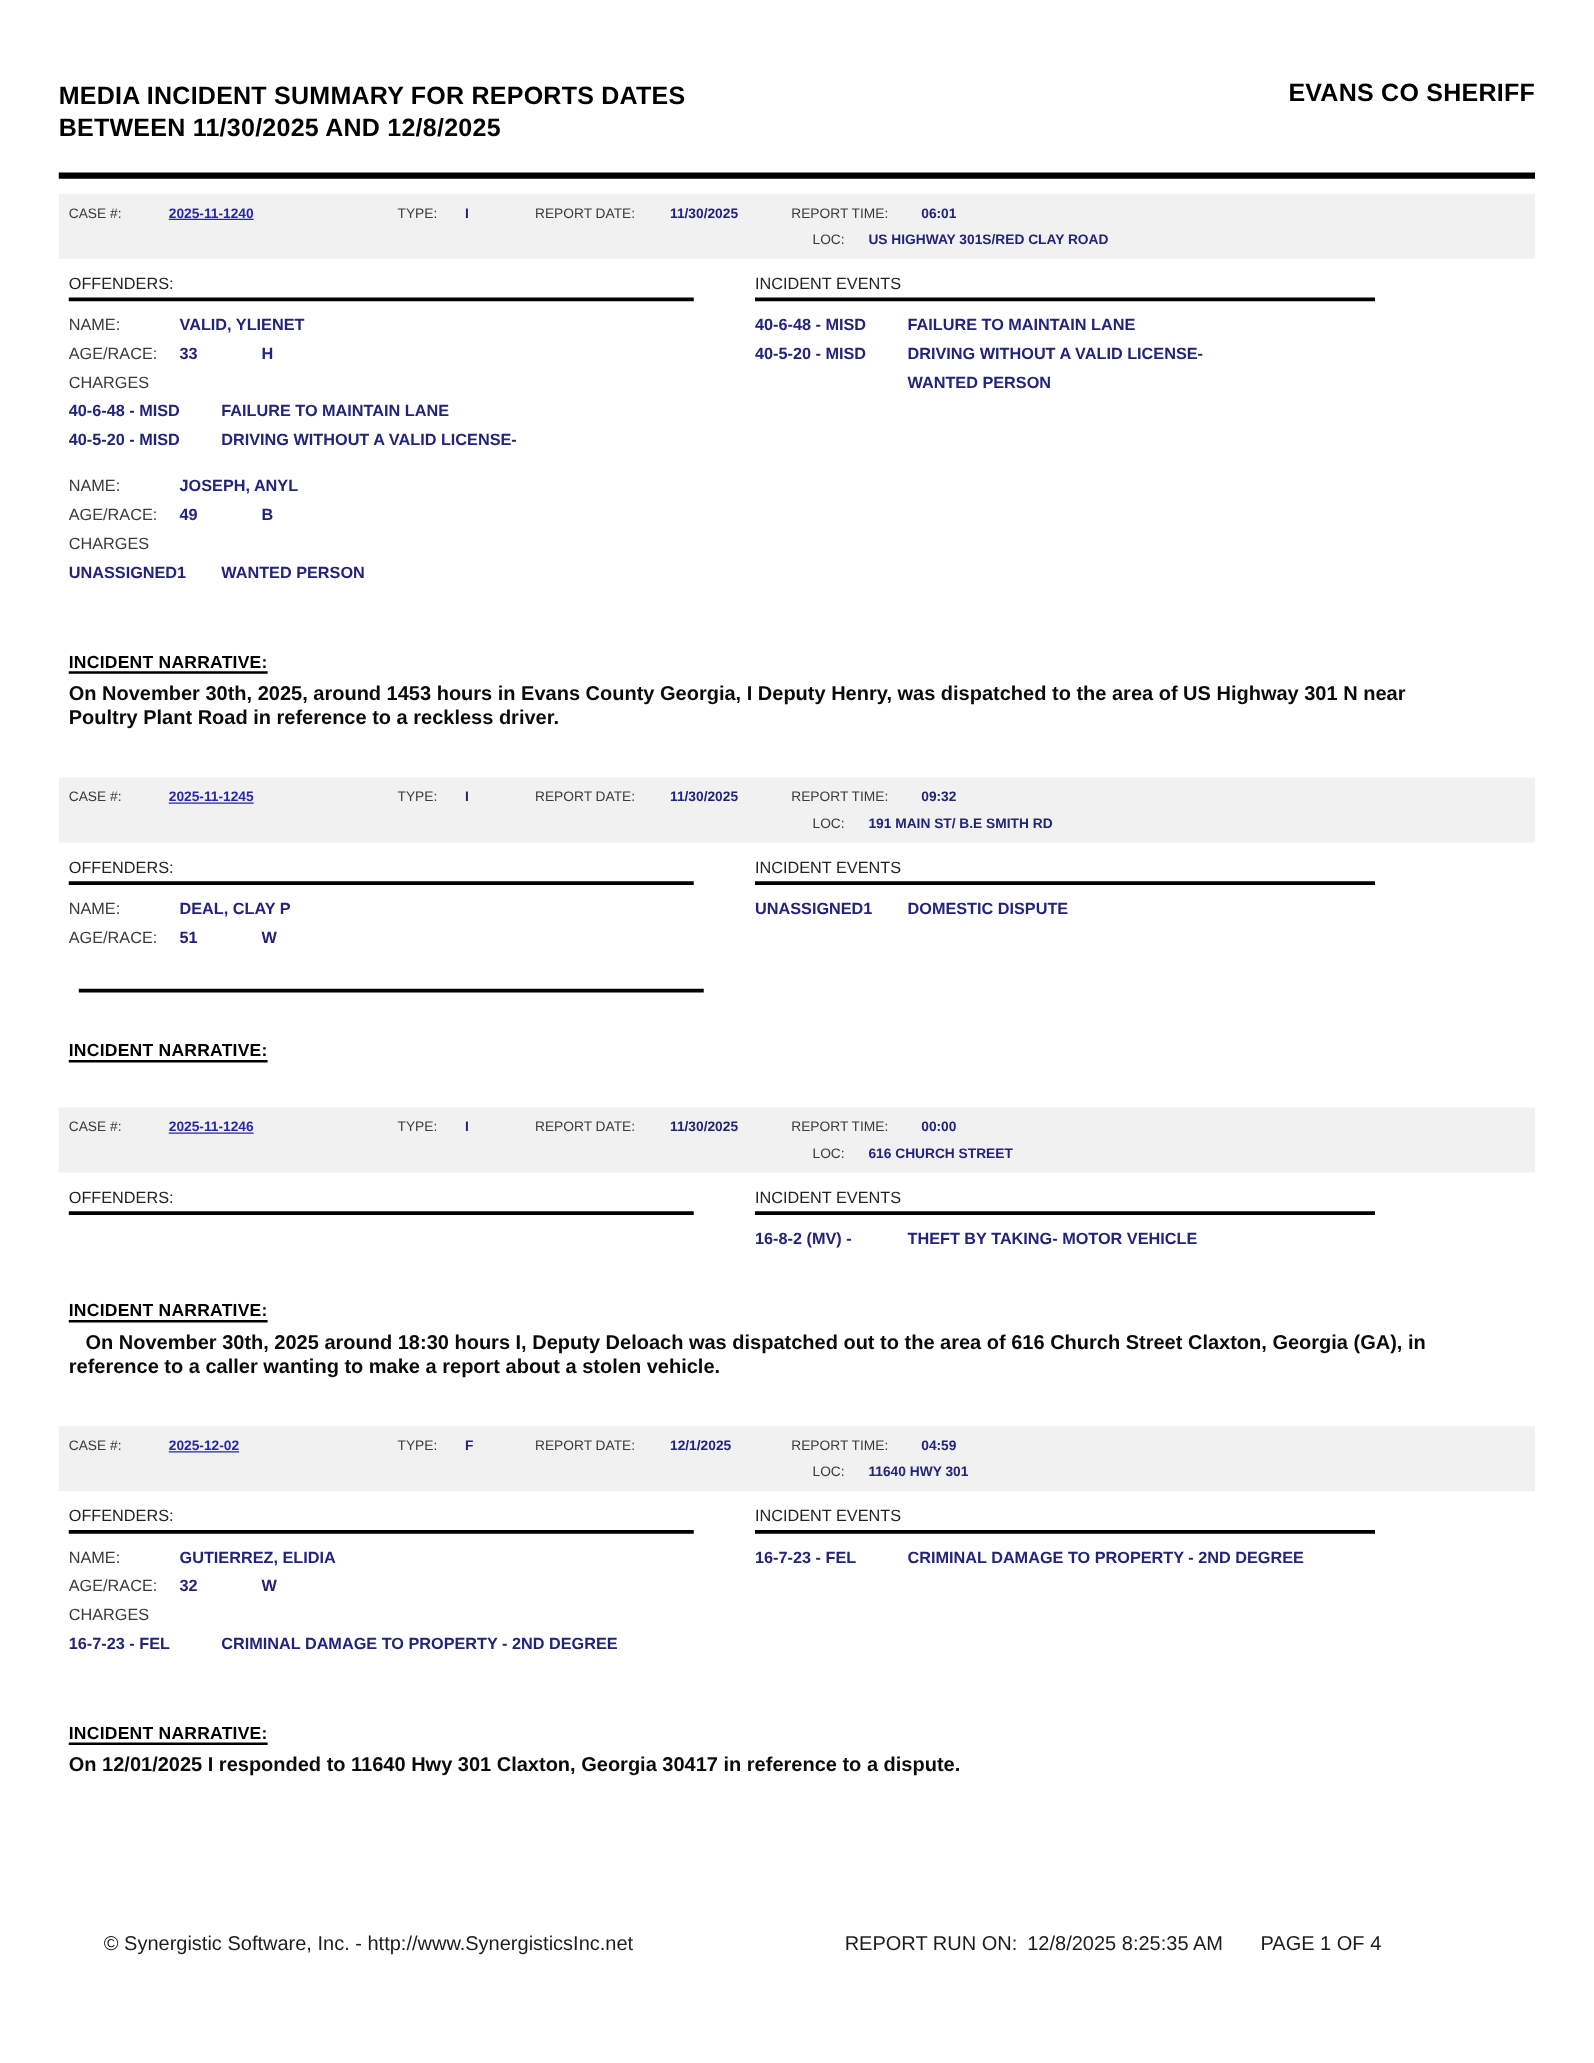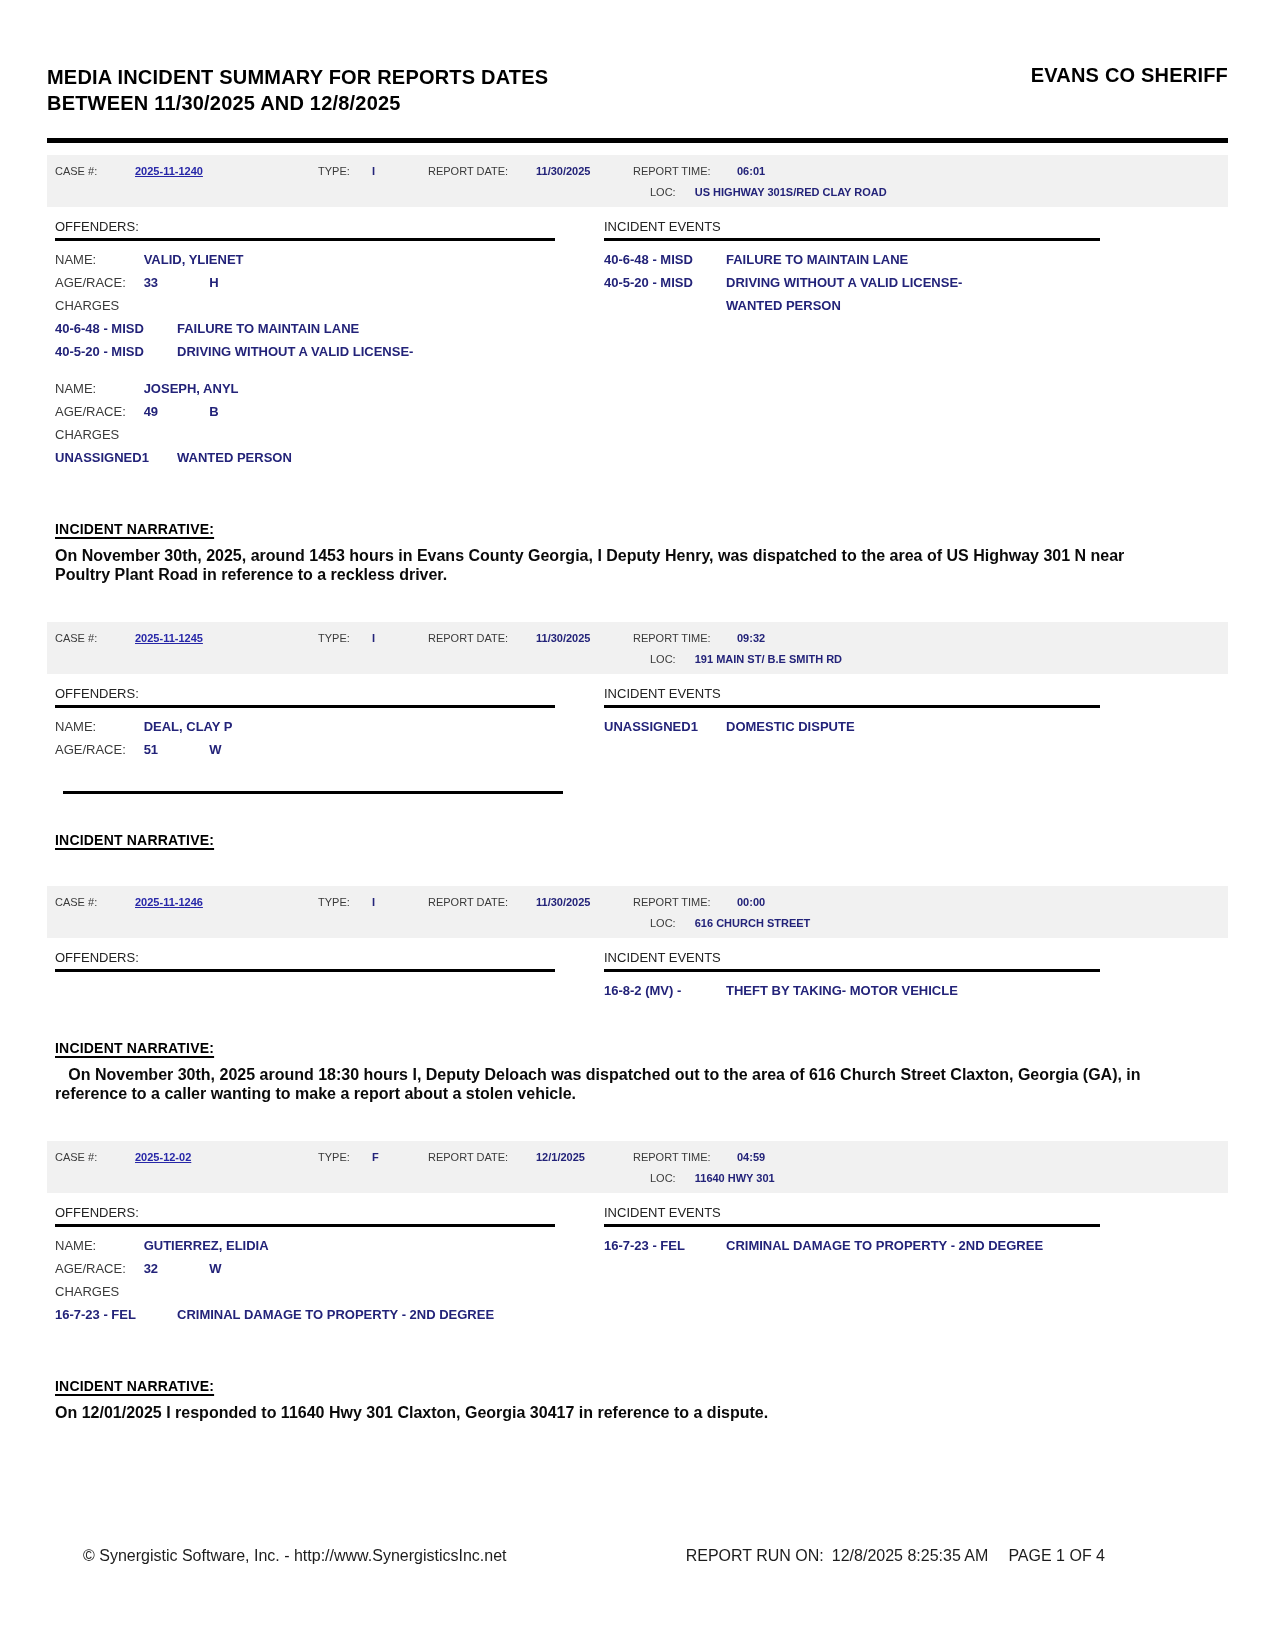--- a/index.html
+++ b/index.html
@@ -64,21 +64,21 @@
     margin-top:9px; padding-left:8px;
     width:1125px; font-size:16px; font-weight:bold; line-height:19px;
     white-space:pre-wrap; color:#0a0a0a;
   }
 
   
   .footer {
     position:absolute; top:1547px; left:8px; right:0;
     display:flex; font-size:16px; color:#1c1c1c;margin-left:28px;
   }
-  .footer-right { margin-left:auto; margin-right:123px; display:flex; gap:20px; }
+  .footer-right { margin-left:auto; margin-right:123px; display:flex; gap:30px; }
   .run-on .ro-lbl { margin-right:8px; }
 </style>
 </head>
 <body>
 
 <div class="page">
 
   <div class="hdr">
     <div class="hdr-title">
       <div>MEDIA INCIDENT SUMMARY FOR REPORTS DATES</div>

